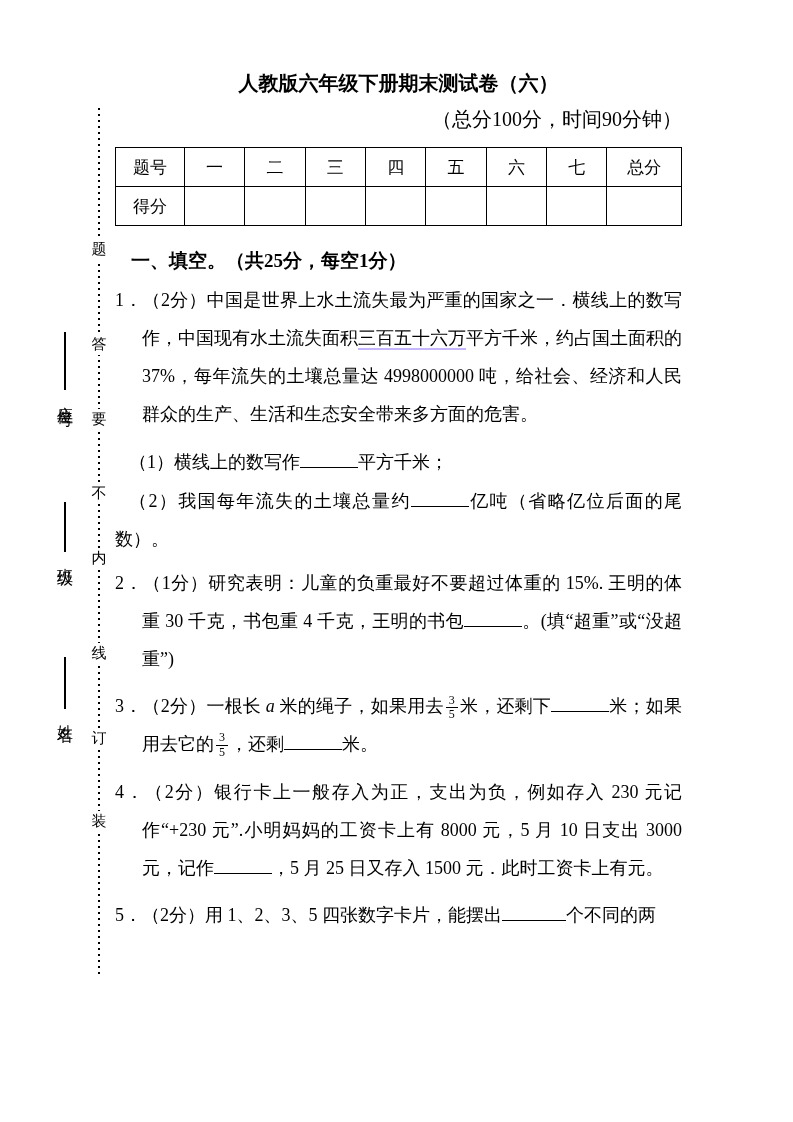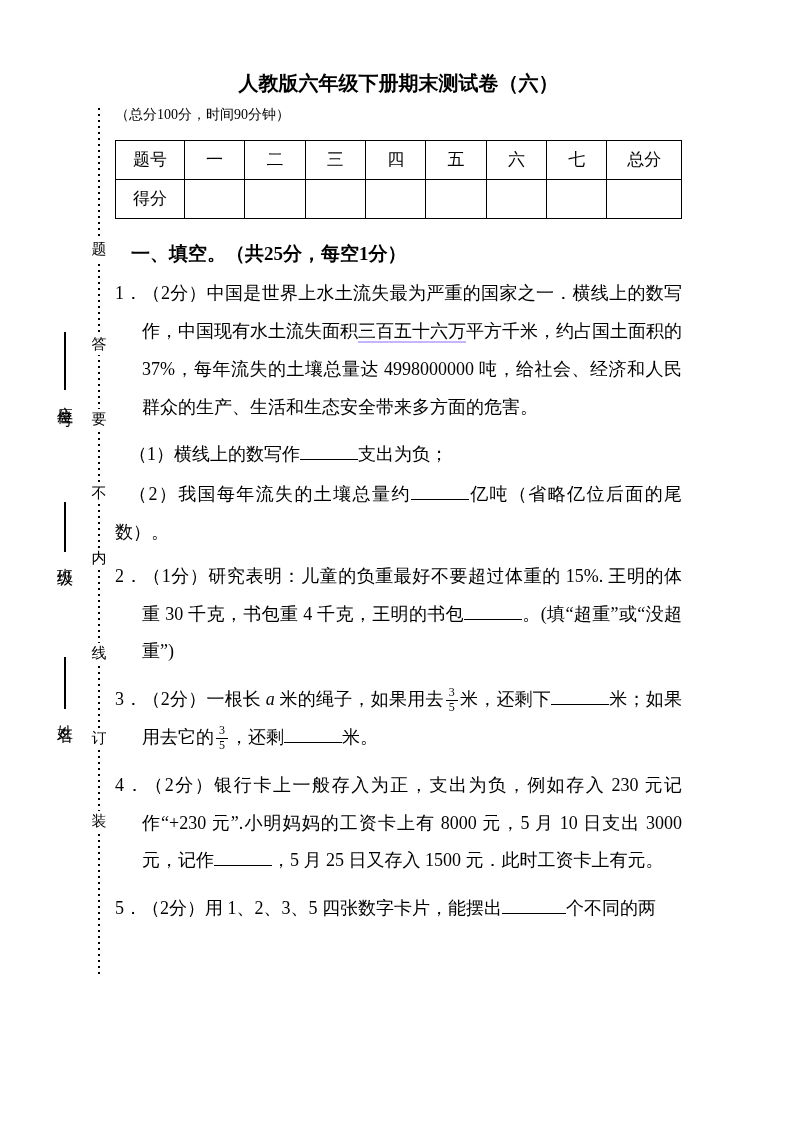--- a/index.html
+++ b/index.html
@@ -19,21 +19,21 @@
     font-size:15px;background:#fff;padding:3px 0;line-height:1;}
   
   .seal-label{position:absolute;left:52px;width:26px;display:flex;
     flex-direction:column;align-items:center;}
   .seal-blank{width:1.5px;background:#000;}
   .seal-text{writing-mode:vertical-rl;text-orientation:upright;
     font-size:16px;letter-spacing:3px;margin-top:3px;line-height:1;}
   
   .main{position:absolute;left:115px;top:0;width:567px;padding-top:71px;}
   .title{font-size:20px;font-weight:bold;text-align:center;margin:0;line-height:1.2;}
-  .subtitle{font-size:14px;text-align:left;margin:12px 0 0;line-height:1.2;}
+  .subtitle{font-size:20px;text-align:right;margin:12px 0 0;line-height:1.2;}
   table.score{width:100%;border-collapse:collapse;margin-top:16px;table-layout:fixed;}
   table.score td{border:1.5px solid #000;height:38px;text-align:center;
     font-size:17px;padding:0;}
   td.c-first{width:12%;}
   td.c-last{width:13%;}
   .section-heading{font-size:19px;font-weight:bold;margin:20px 16px 4px;line-height:1.6;}
   .question{font-size:18px;line-height:2.1;text-align:justify;
     margin:6px 0 10px;padding-left:27px;text-indent:-27px;}
   .subitem{font-size:18px;line-height:2.1;text-align:justify;
     margin:2px 0;text-indent:14px;}
@@ -109,21 +109,21 @@
     </tbody>
       </table>
 
     <div class="section-heading">一、填空。（共25分，每空1分）</div>
 
     <div>
       <p class="question">
         <span>1．</span><span>（2分）中国是世界上水土流失最为严重的国家之一．横线上的数写作，中国现有水土流失面积</span><span class="u-num">三百五十六万</span><span>平方千米，约占国土面积的 37%，每年流失的土壤总量达 4998000000 吨，给社会、经济和人民群众的生产、生活和生态安全带来多方面的危害。</span>
       </p>
       <p class="subitem">
-        <span>（1）横线上的数写作</span><span class="blank"></span><span>支出为负；</span>
+        <span>（1）横线上的数写作</span><span class="blank"></span><span>平方千米；</span>
       </p>
       <p class="subitem">
         <span>（2）我国每年流失的土壤总量约</span><span class="blank"></span><span>亿吨（省略亿位后面的尾数）。</span>
       </p>
     </div>
 
     <p class="question">
       <span>2．</span><span>（1分）研究表明：儿童的负重最好不要超过体重的 15%. 王明的体重 30 千克，书包重 4 千克，王明的书包</span><span class="blank"></span><span>。(填“超重”或“没超重”)</span>
     </p>
 

